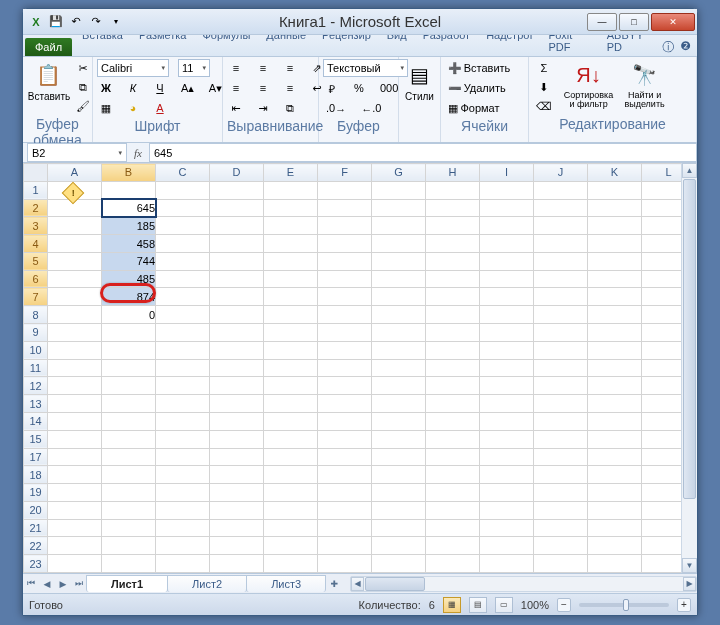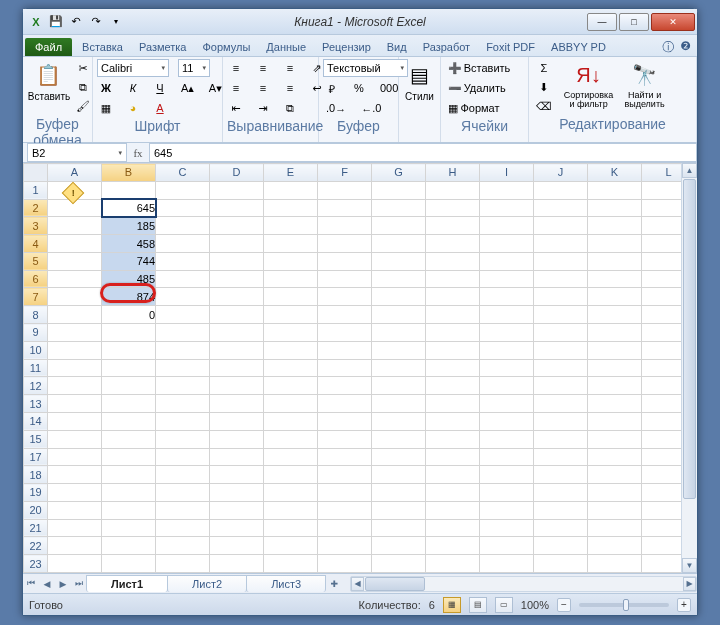--- a/index.html
+++ b/index.html
@@ -3,21 +3,21 @@
 <meta charset="utf-8">
 <style>
   * { box-sizing: border-box; margin: 0; padding: 0; font-family: "Segoe UI", Tahoma, sans-serif; }
   body { background: #5a7ba8; width: 720px; height: 625px; overflow: hidden; position: relative; }
   .window { position: absolute; top: 8px; left: 22px; width: 676px; height: 608px; background: #fff; border: 1px solid #3b5d84; border-radius: 5px 5px 0 0; box-shadow: 0 0 8px rgba(0,0,0,.4); display: flex; flex-direction: column; }
 
   
   .titlebar { height: 26px; background: linear-gradient(#e8eff8,#cfdef0); display: flex; align-items: center; border-bottom: 1px solid #b7c9dd; font-size: 11px; position: relative; }
   .qat { display: flex; align-items: center; gap: 2px; padding: 0 4px; }
   .qat-item { width: 18px; height: 18px; display:flex;align-items:center;justify-content:center; cursor:pointer; border-radius:2px; font-size:11px; }
-  .title { position:absolute; left:50%; transform:translateX(-50%); font-size:12px; color:#333;font-style:italic; }
+  .title { position:absolute; left:50%; transform:translateX(-50%); font-size:15px; color:#333; }
   .winbtns { margin-left:auto; display:flex; }
   .winbtn { width: 30px; height: 18px; border:1px solid #888; background: linear-gradient(#f7faff,#d7e3f1); display:flex;align-items:center;justify-content:center; font-size:9px; margin-right:2px; border-radius:2px;cursor:pointer;}
   .winbtn.close { background: linear-gradient(#e9897a,#c7472f); color:#fff; width:44px; border-color:#9a2f1c;}
 
   
   .ribtabs { height: 22px; background: linear-gradient(#e8eff8,#dbe7f4); display:flex; align-items:flex-end; font-size:11px; padding-left:2px; border-bottom:1px solid #b7c9dd;}
   .filetab { background: linear-gradient(#2f7a22,#1f5a15); color:#fff; padding:3px 10px; border-radius:2px 2px 0 0; margin-right:2px; cursor:pointer;}
   .rtab { padding:3px 8px; color:#3b5c88; cursor:pointer;}
   .rtab.active { background:#f3f6fb; border:1px solid #b7c9dd; border-bottom:1px solid #f3f6fb; border-radius:2px 2px 0 0; color:#2a4977; margin-bottom:-1px;}
   .ribhelp { margin-left:auto; display:flex; gap:6px; padding-right:6px; color:#3b5c88; font-size:12px;}
@@ -33,21 +33,21 @@
   .col { display:flex; flex-direction:column; gap:1px;}
   .smbtn { height:18px; min-width:18px; padding:0 3px; display:flex;align-items:center;justify-content:center; cursor:pointer; font-size:11px; border-radius:2px; }
   .row { display:flex; gap:9px; align-items:center;}
   .fontname { border:1px solid #abc0d8; background:#fff; height:18px; width:72px; font-size:11px; padding:0 3px; display:flex;align-items:center; justify-content:space-between;}
   .fontsize { border:1px solid #abc0d8; background:#fff; height:18px; width:32px; font-size:11px; padding:0 3px; display:flex;align-items:center;justify-content:space-between;}
   .dd{font-size:7px;color:#555;}
 
   
   .fxrow { height:20px; border-bottom:1px solid #b7c9dd; display:flex; align-items:center; background:#eef3fa; font-size:11px;}
   .namebox { width:100px; border-right:1px solid #b7c9dd; display:flex; align-items:center; padding:0 4px; background:#fff; height:100%; justify-content:space-between; margin-left:4px; border:1px solid #b7c9dd;}
-  .fxic { width:22px; text-align:center; color:#555; font-family:serif;}
+  .fxic { width:22px; text-align:center; color:#555; font-style:italic; font-family:serif;}
   .fxinput { flex:1; background:#fff; height:100%; border:1px solid #b7c9dd; padding:0 4px; display:flex;align-items:center;}
 
   
   .gridwrap { flex:1; display:flex; overflow:hidden; position:relative; background:#fff;}
   table.grid { border-collapse:collapse; table-layout:fixed; font-size:11px; }
   .grid th, .grid td { border:1px solid #d4d4d4; height:17px; padding:0; }
   .corner { width:24px; background:#e8edf4; border:1px solid #b7c9dd;}
   .colh { background: linear-gradient(#f6f9fd,#e4ebf4); text-align:center; color:#3a5b86; font-weight:normal; width:54px;}
   .rowh { background: linear-gradient(#f6f9fd,#e4ebf4); text-align:center; color:#3a5b86; font-weight:normal; width:24px;}
   .rowh.sel, .colh.sel { background: linear-gradient(#fbe9b9,#f5d181); color:#8a5a12;}
@@ -102,20 +102,21 @@
   <div class="ribtabs">
     <div class="filetab">Файл</div>
     <div id="rtabs" style="display:flex">
         <div class="rtab">Вставка</div>
         <div class="rtab">Разметка</div>
         <div class="rtab">Формулы</div>
         <div class="rtab">Данные</div>
         <div class="rtab">Рецензир</div>
         <div class="rtab">Вид</div>
         <div class="rtab">Разработ</div>
+        <div class="rtab">Надстрої</div>
         <div class="rtab">Foxit PDF</div>
         <div class="rtab">ABBYY PD</div>
       </div>
     <div class="ribhelp">
       <span>ⓘ</span>
       <span>❷</span>
 
     </div>
   </div>
 

